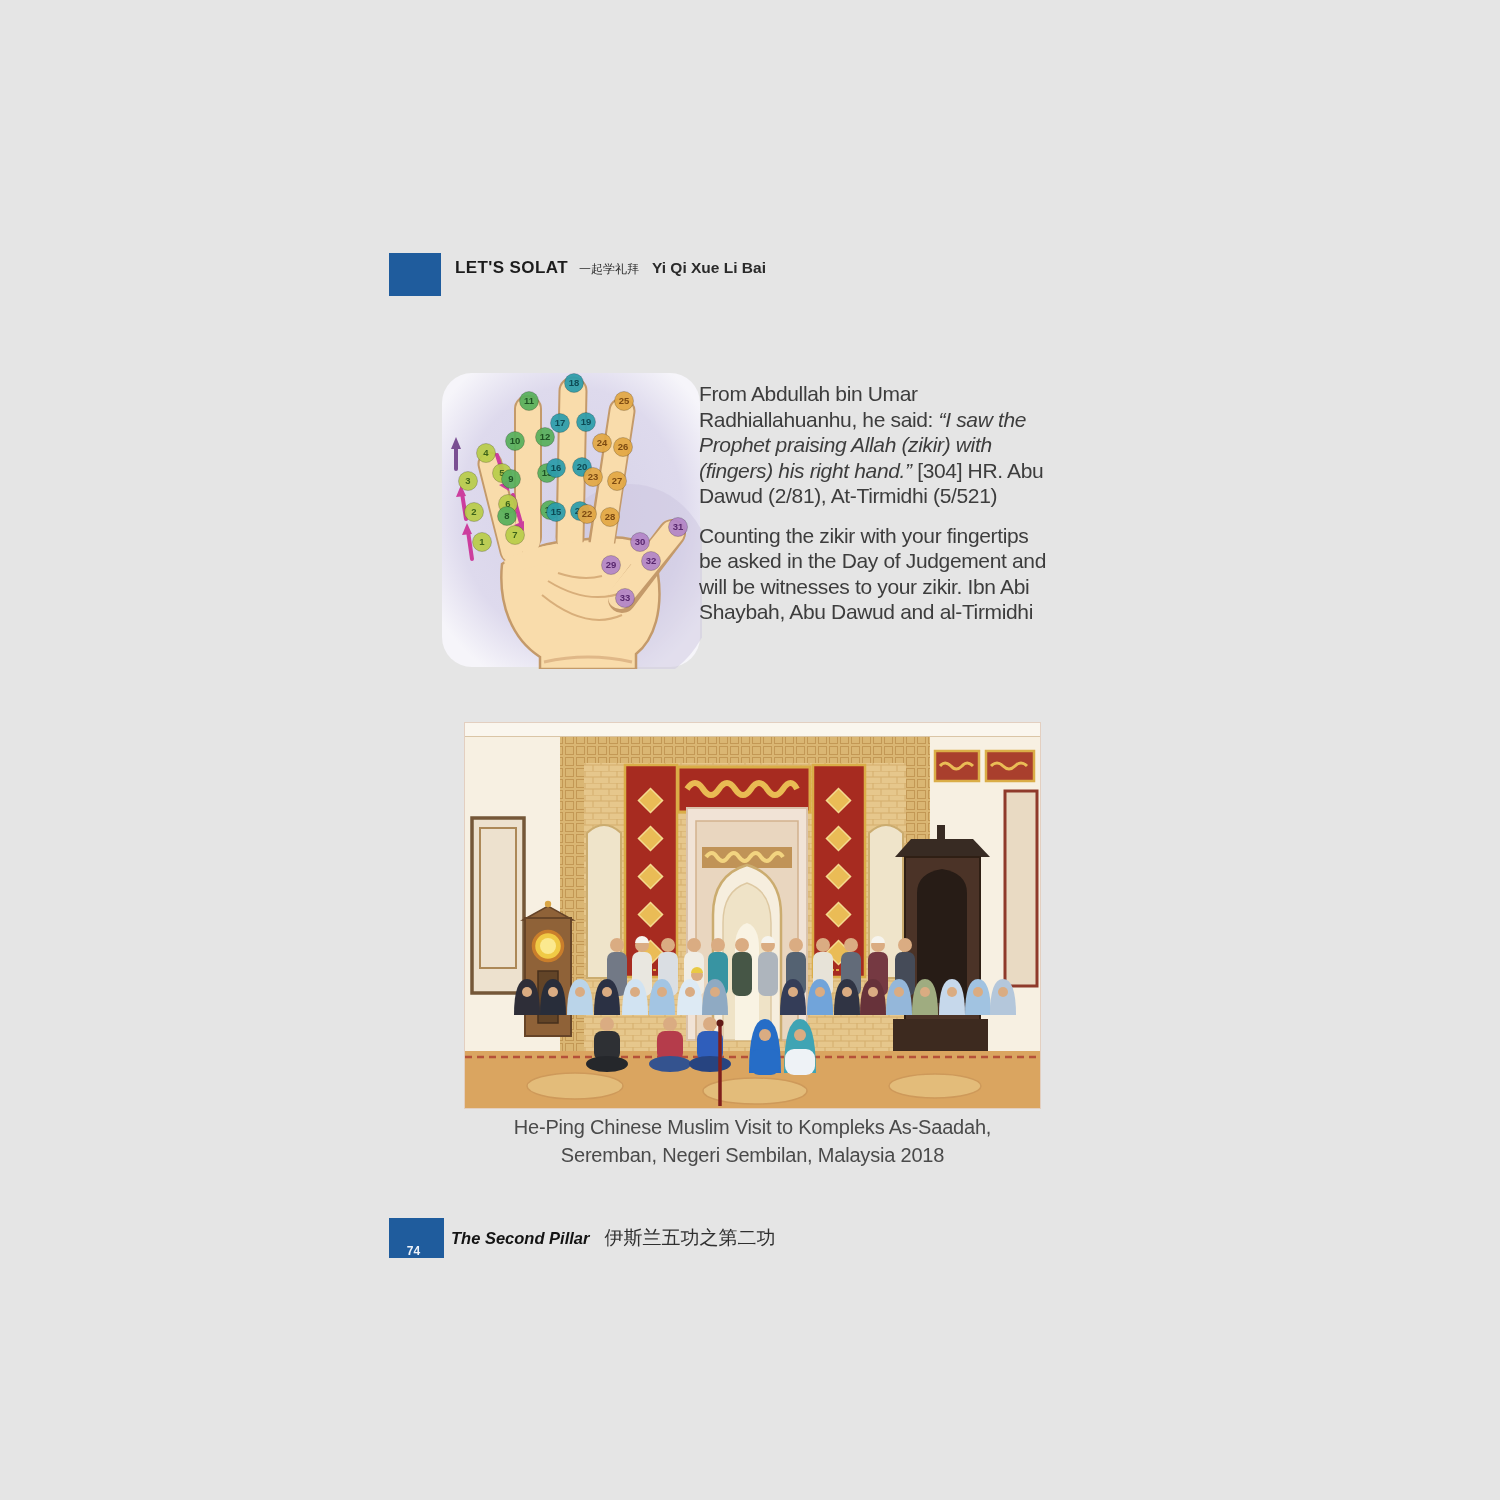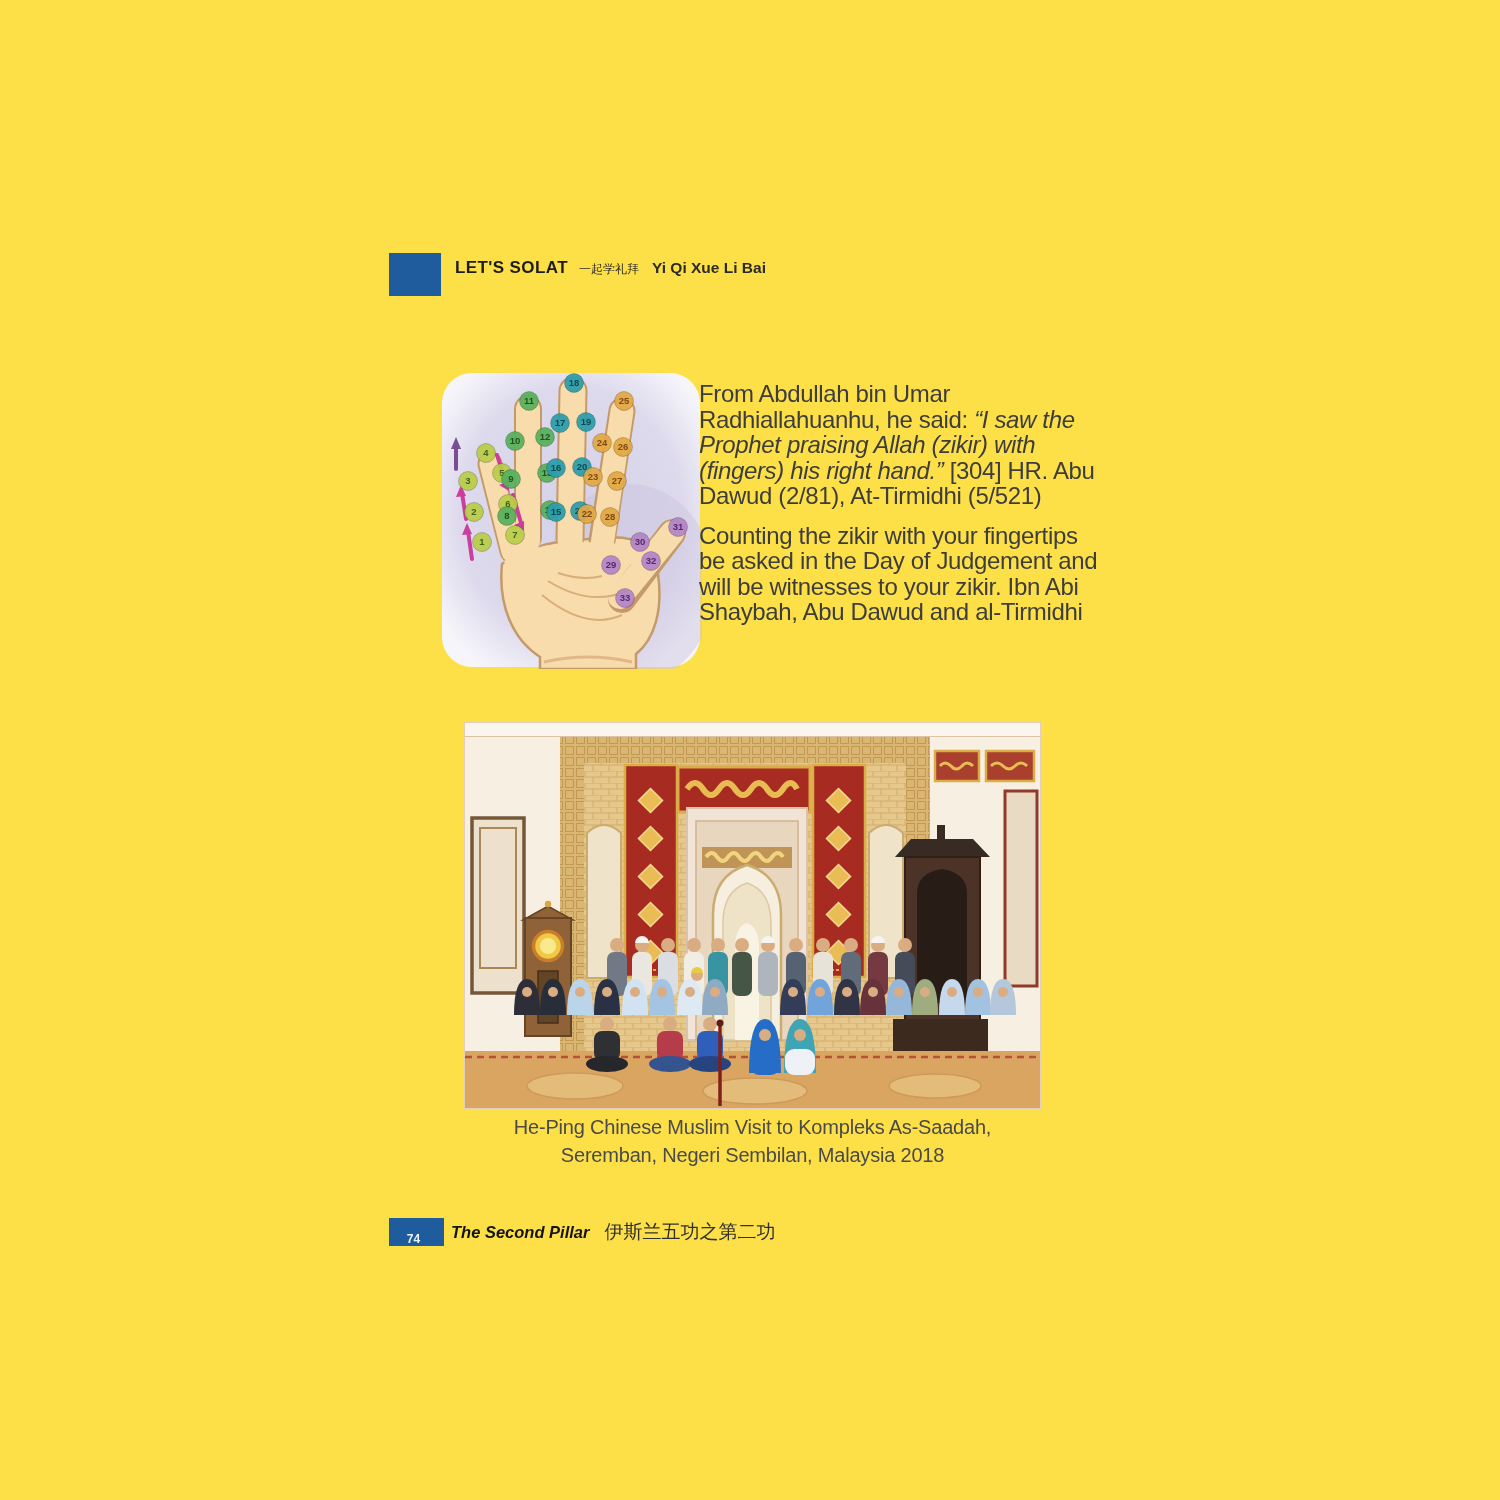--- a/index.html
+++ b/index.html
@@ -1,45 +1,45 @@
 <!DOCTYPE html>
 <html><head>
 <meta charset="utf-8">
 <style>
   html,body{margin:0;padding:0;background:#ffffff;}
-  .page{position:relative;width:1500px;height:1500px;background:#fde047;overflow:hidden;
+  .page{position:relative;width:1500px;height:1500px;background:#e5e5e5;overflow:hidden;
         font-family:"Liberation Sans",sans-serif;}
 
   
   .hdr-square{position:absolute;left:389px;top:253px;width:52px;height:43px;background:#1f5c9d;}
   .hdr-text{position:absolute;left:455px;top:258px;display:flex;align-items:baseline;white-space:nowrap;}
   .hdr-en{font-size:17px;font-weight:bold;letter-spacing:.4px;color:#1c1c1c;}
   .hdr-zh{font-size:12px;color:#2a2a2a;margin-left:11px;}
   .hdr-py{font-size:15.5px;font-weight:bold;color:#2a2a2a;margin-left:13px;text-align:right;}
 
   
   .hand-fig{position:absolute;left:440px;top:369px;width:262px;height:300px;}
 
   
   .textblock{position:absolute;left:699px;top:381px;width:440px;color:#3d3d3d;
-             font-size:24px;line-height:25.5px;letter-spacing:-0.35px;}
+             font-size:21px;line-height:25.5px;letter-spacing:-0.35px;}
   .textblock .para{margin:0 0 14px 0;}
   .t-line{white-space:nowrap;}
   .t-line .it{font-style:italic;}
 
   
   .photo{position:absolute;left:465px;top:723px;width:575px;height:385px;
          outline:1px solid #e3cfc0;}
   .photo svg{display:block;}
   .caption{position:absolute;left:465px;top:1113px;width:575px;text-align:center;
            font-size:20px;line-height:28px;color:#4a4a4a;letter-spacing:-0.2px;}
 
   
   .footer{position:absolute;left:389px;top:1218px;display:flex;align-items:center;}
-  .ftr-square{position:relative;width:55px;height:28px;background:#1f5c9d;flex:0 0 auto;}
+  .ftr-square{position:relative;width:55px;height:40px;background:#1f5c9d;flex:0 0 auto;}
   .ftr-page{position:absolute;left:0;right:6px;bottom:0px;text-align:center;
             font-size:12px;font-weight:bold;color:#eef3fa;}
   .ftr-en{font-size:16.5px;font-weight:bold;color:#141414;margin-left:7px;white-space:nowrap;font-style:italic;}
   .ftr-zh{font-size:19px;color:#303030;margin-left:15px;white-space:nowrap;}
 </style>
 </head>
 <body>
 
 <div class="page">
 

